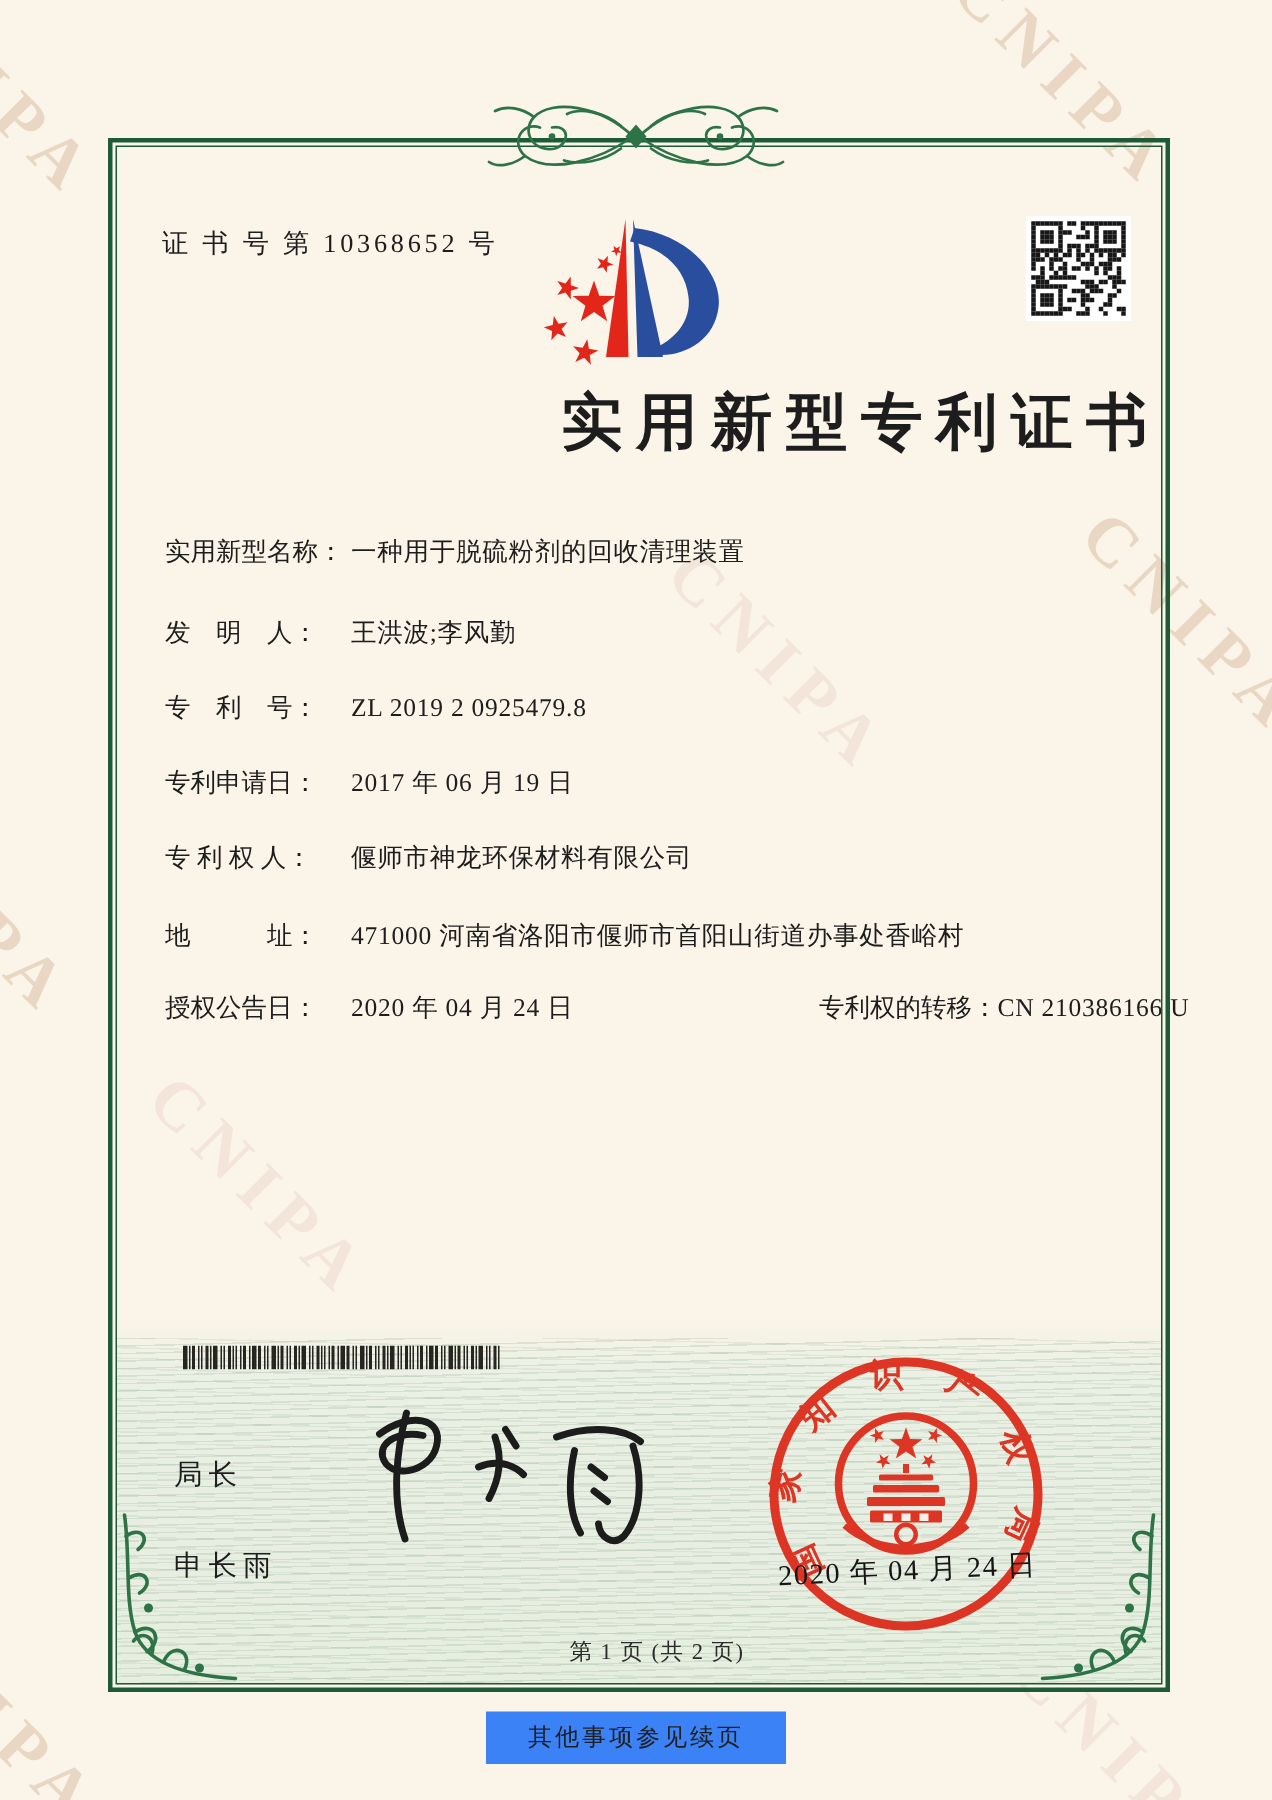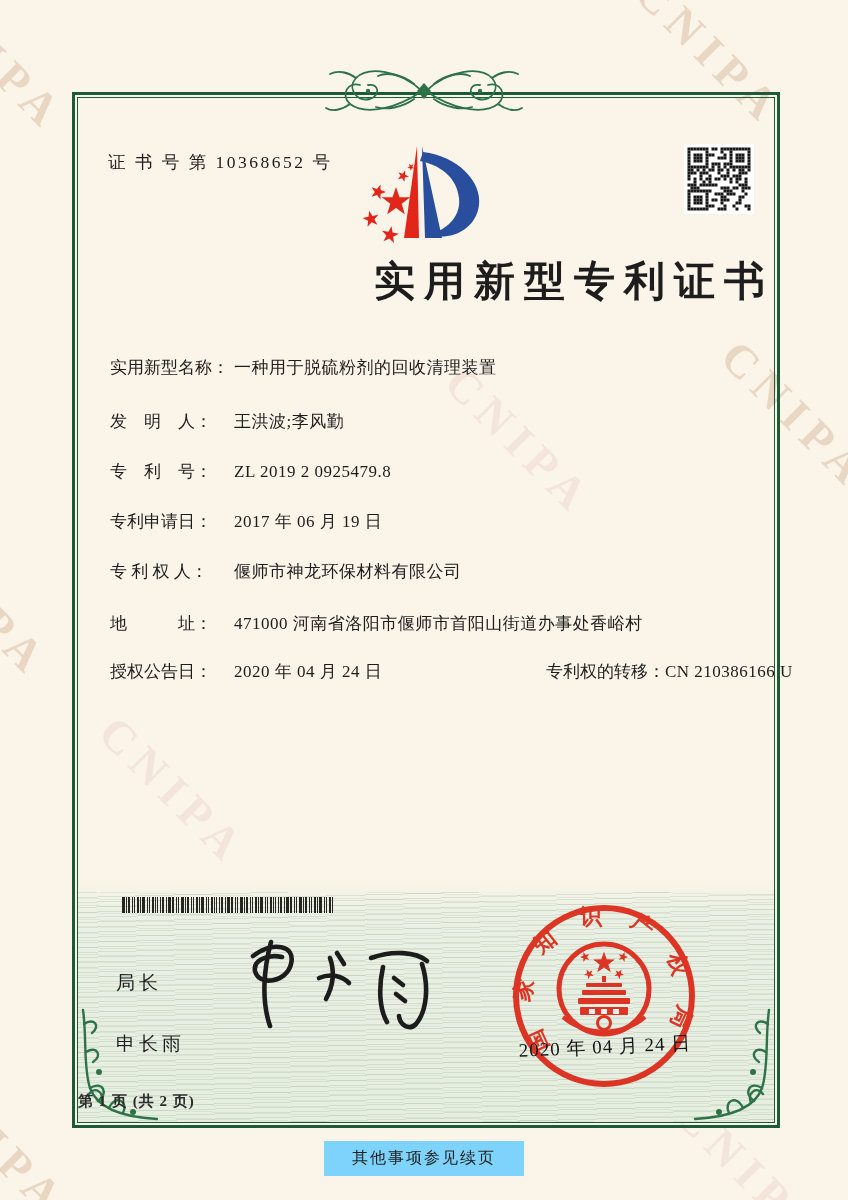--- a/index.html
+++ b/index.html
@@ -54,27 +54,27 @@
   }
   .barcode{position:absolute;left:122px;top:897px;z-index:3;}
   .director-title{position:absolute;left:116px;top:970px;font-size:19px;letter-spacing:4px;z-index:3;}
   .director-name{position:absolute;left:116px;top:1006px;font-size:19px;letter-spacing:4px;z-index:3;margin-top:25px;}
   .signature{position:absolute;left:233px;top:926px;z-index:3;}
   .seal{position:absolute;left:507px;top:899px;z-index:3;}
   .seal-date{
     position:absolute;left:503px;top:1034px;width:204px;text-align:center;z-index:4;
     font-size:19px;letter-spacing:1px;color:#151515;transform:rotate(-2.5deg);
   }
-  .page-info{position:absolute;left:78px;top:1092px;width:720px;text-align:left;font-size:15px;z-index:3;color:#2b2b2b;letter-spacing:1px;font-weight:bold;}
+  .page-info{position:absolute;left:78px;top:1092px;width:720px;text-align:center;font-size:15px;z-index:3;color:#2b2b2b;letter-spacing:1px;}
   .corner{position:absolute;z-index:2;}
   .corner.br{transform:scaleX(-1);}
   .top-orn{position:absolute;left:302px;top:62px;z-index:6;}
   .footer-note{
     position:absolute;left:50%;top:1141px;transform:translateX(-50%);
-    background:#7dd3fc;padding:7px 28px;font-size:16px;letter-spacing:2px;z-index:2;
+    background:#3b82f6;padding:7px 28px;font-size:16px;letter-spacing:2px;z-index:2;
     color:#1f1f1f;white-space:nowrap;text-align:right;
   }
 </style>
 </head>
 <body>
 
 <div class="wm" style="left:-56px;top:-28px">CNIPA</div>
 <div class="wm" style="left:662px;top:-34px">CNIPA</div>
 <div class="wm" style="left:748px;top:330px">CNIPA</div>
 <div class="wm" style="left:-72px;top:518px">CNIPA</div>

